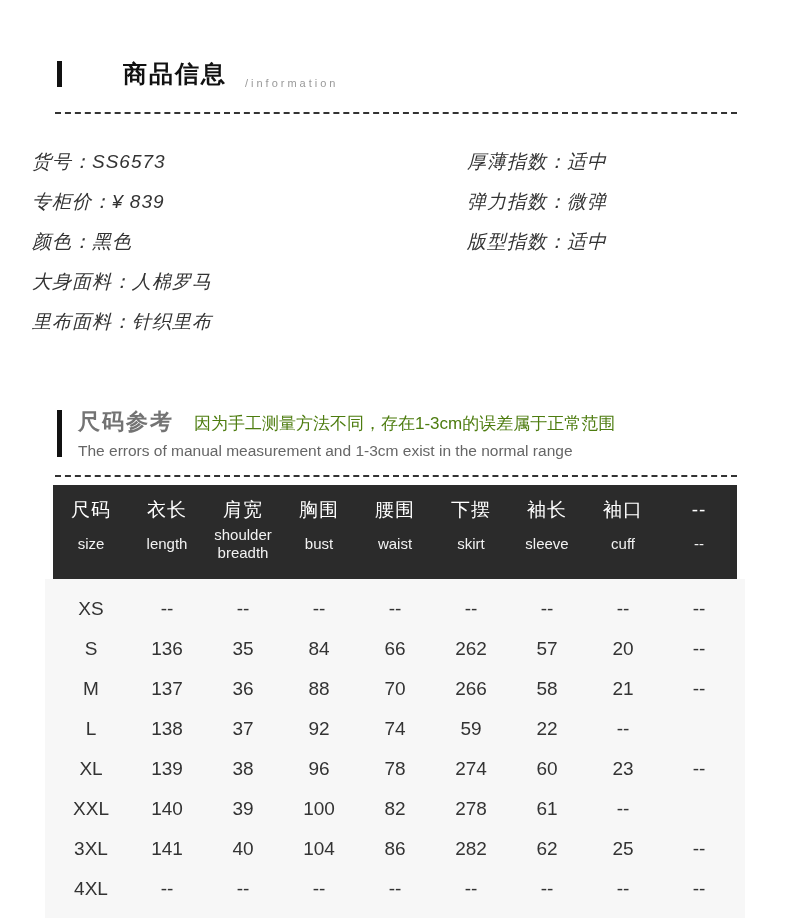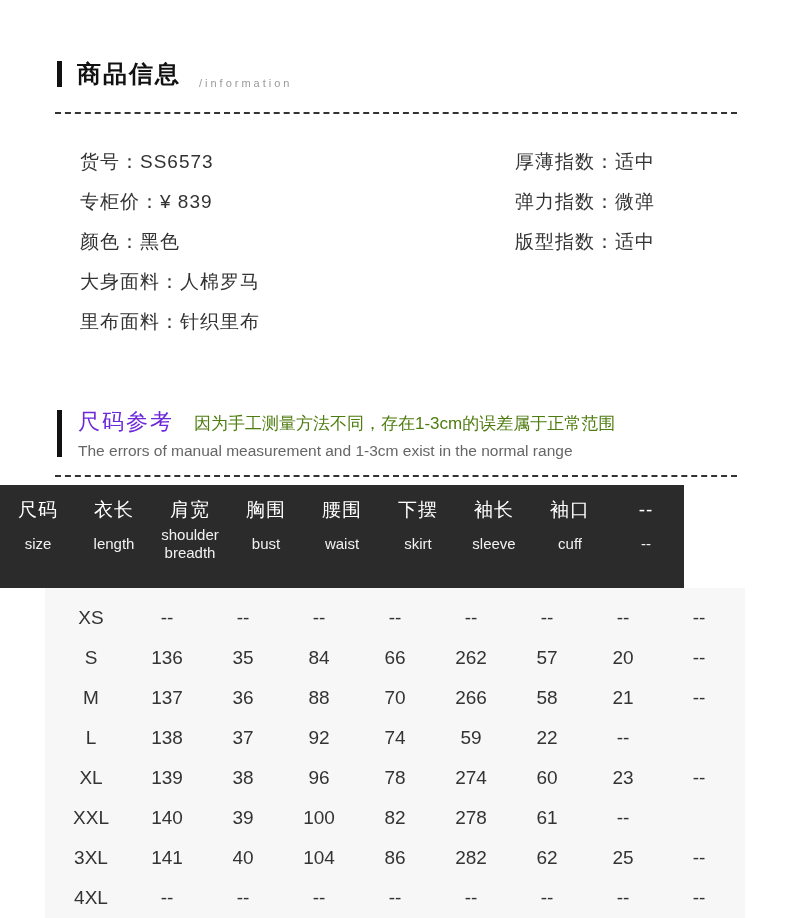--- a/index.html
+++ b/index.html
@@ -9,45 +9,45 @@
     font-family: "Liberation Sans", "DejaVu Sans", sans-serif;
     color: #333;
   }
   .dash {
     border-top: 2px dashed #333;
     margin-left: 55px; width: 682px;
   }
   
   .sec1-head { display: flex; align-items: center; padding: 58px 0 0 57px; height: 90px; }
   .accent-bar { width: 5px; height: 26px; background: #111; margin-right: 15px; flex: none; }
-  .sec1-title { font-size: 24px; font-weight: 700; color: #111; letter-spacing: 2px; }
+  .sec1-title { font-size: 24px; font-weight: 700; color: #111; letter-spacing: 2px; margin-left: 46px; }
   .sec1-sub { margin-left: 18px; font-size: 11px; color: #999; letter-spacing: 3px; align-self: flex-end; padding-bottom: 1px; }
   .dash1 { margin-top: 22px; }
   
-  .info-cols { display: flex; padding: 37px 0 0 80px; }
+  .info-cols { display: flex; padding: 37px 0 0 32px; font-style: italic; }
   .info-list { list-style: none; width: 387px; }
   .info-list.right { width: auto; margin-left: 48px; }
   .info-item { font-size: 19px; color: #333; line-height: 22px; margin-bottom: 18px; letter-spacing: 1px; }
   .info-item .lbl { color: #333; }
   .info-item .val { color: #333; }
   
   .sec2 { margin-top: 56px; }
   .sec2-head { display: flex; padding-left: 57px; }
   .accent-bar2 { width: 5px; height: 47px; background: #111; margin-right: 16px; margin-top: 3px; flex: none; }
   .sec2-row1 { display: flex; align-items: baseline; }
-  .sec2-title { font-size: 22px; font-weight: 400; color: #6d28d9; letter-spacing: 2px; }
+  .sec2-title { font-size: 22px; font-weight: 700; color: #737373; letter-spacing: 2px; }
   .sec2-note { margin-left: 20px; font-size: 17px; color: #4d7c0f; }
   .sec2-note-en { font-size: 15.5px; color: #666; margin-top: 5px; }
   .dash2 { margin-top: 15px; }
   
   .table-head {
-    width: 684px; margin-top: 8px;
+    margin-left: 53px; width: 684px; margin-top: 8px;
     background: #2b2b2b;
     display: grid; grid-template-columns: repeat(9, 1fr);
-    padding: 10px 0 25px;
+    padding: 10px 0 16px;
   }
   .th-cell { display: flex; flex-direction: column; align-items: center; }
   .th-cn { font-size: 19px; color: #ffffff; height: 30px; line-height: 30px; letter-spacing: 1px; }
   .th-en {
     font-size: 15px; color: #f2f2f2; min-height: 38px;
     display: flex; align-items: center; justify-content: center;
     text-align: center; line-height: 1.2; max-width: 70px;
   }
   .table-body {
     margin-left: 45px; width: 700px;

